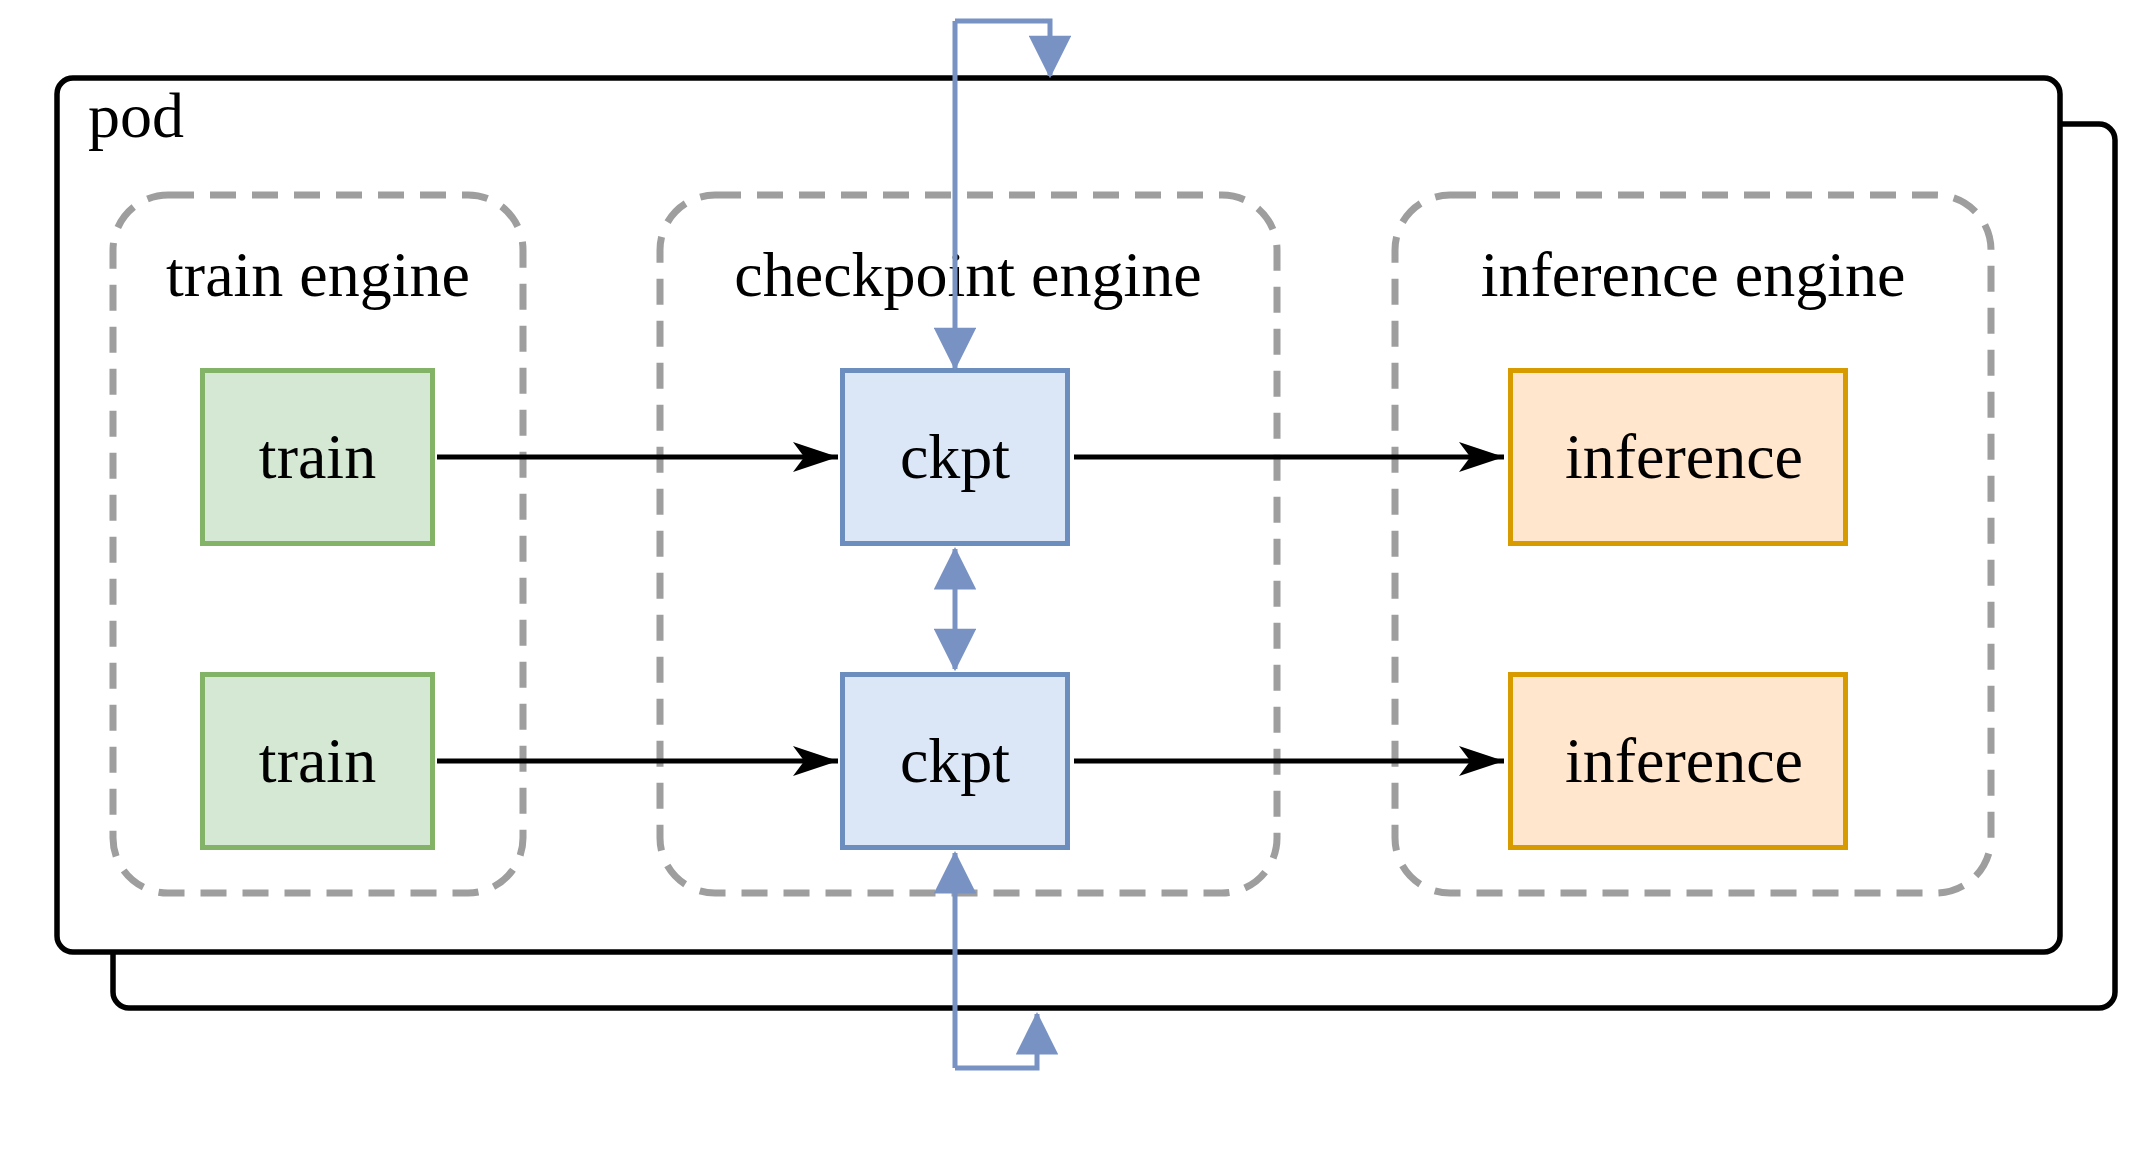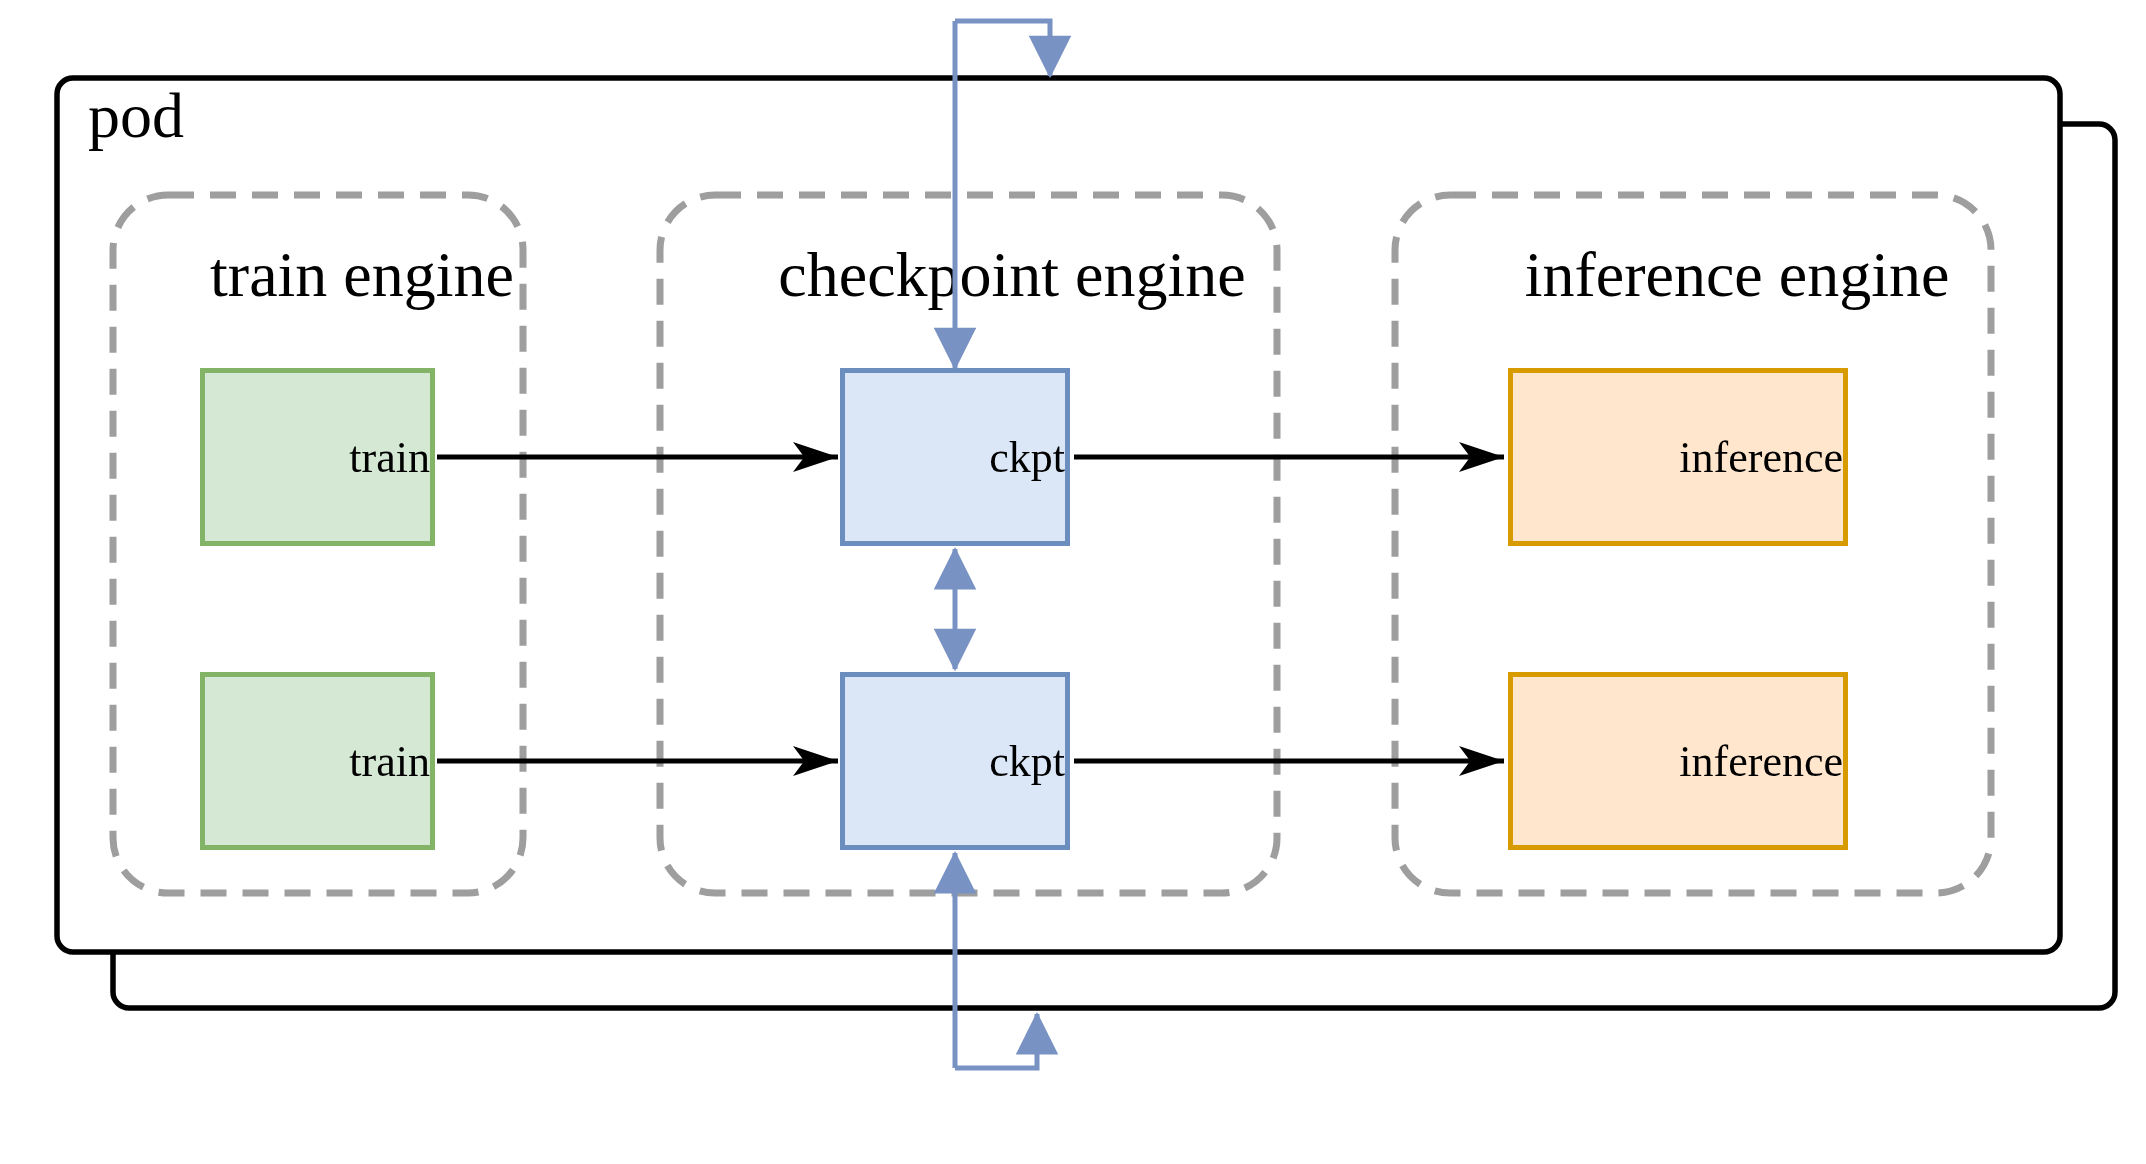--- a/index.html
+++ b/index.html
@@ -14,24 +14,24 @@
   svg.layer{position:absolute;left:0;top:0;pointer-events:none;}
   .pod-shadow{fill:var(--background,#fff);stroke:var(--pod-stroke,#000);stroke-width:5.5;}
   .pod-main{fill:var(--background,#fff);stroke:var(--pod-stroke,#000);stroke-width:5.5;}
   .group-border{fill:none;stroke:var(--group-dash,#9E9E9E);stroke-width:7;stroke-dasharray:26 16;}
   .black-arrow{fill:none;stroke:var(--arrow-black,#000);stroke-width:5;}
   .blue-line{fill:none;stroke:var(--arrow-blue,#7892C3);stroke-width:5;}
   .label{
     position:absolute;font-size:64px;line-height:64px;white-space:nowrap;
     z-index:2;
   }
-  .centered{transform:translateX(-50%);margin-left:44px;}
+  .centered{transform:translateX(-50%);}
   .node{
-    position:absolute;display:flex;align-items:center;justify-content:flex-end;
-    box-sizing:border-box;font-size:44px;z-index:2;
+    position:absolute;display:flex;align-items:center;justify-content:center;
+    box-sizing:border-box;font-size:64px;z-index:2;
   }
   .node.train{background:var(--train-fill,#D5E8D4);border:5px solid var(--train-stroke,#82B366);}
   .node.ckpt{background:var(--ckpt-fill,#DBE7F7);border:5px solid var(--ckpt-stroke,#6C8EBF);}
   .node.inference{background:var(--inference-fill,#FFE6CC);border:5px solid var(--inference-stroke,#D79B00);padding-left:12px;}
 </style>
 </head>
 <body>
 
 <div id="stage">
 

